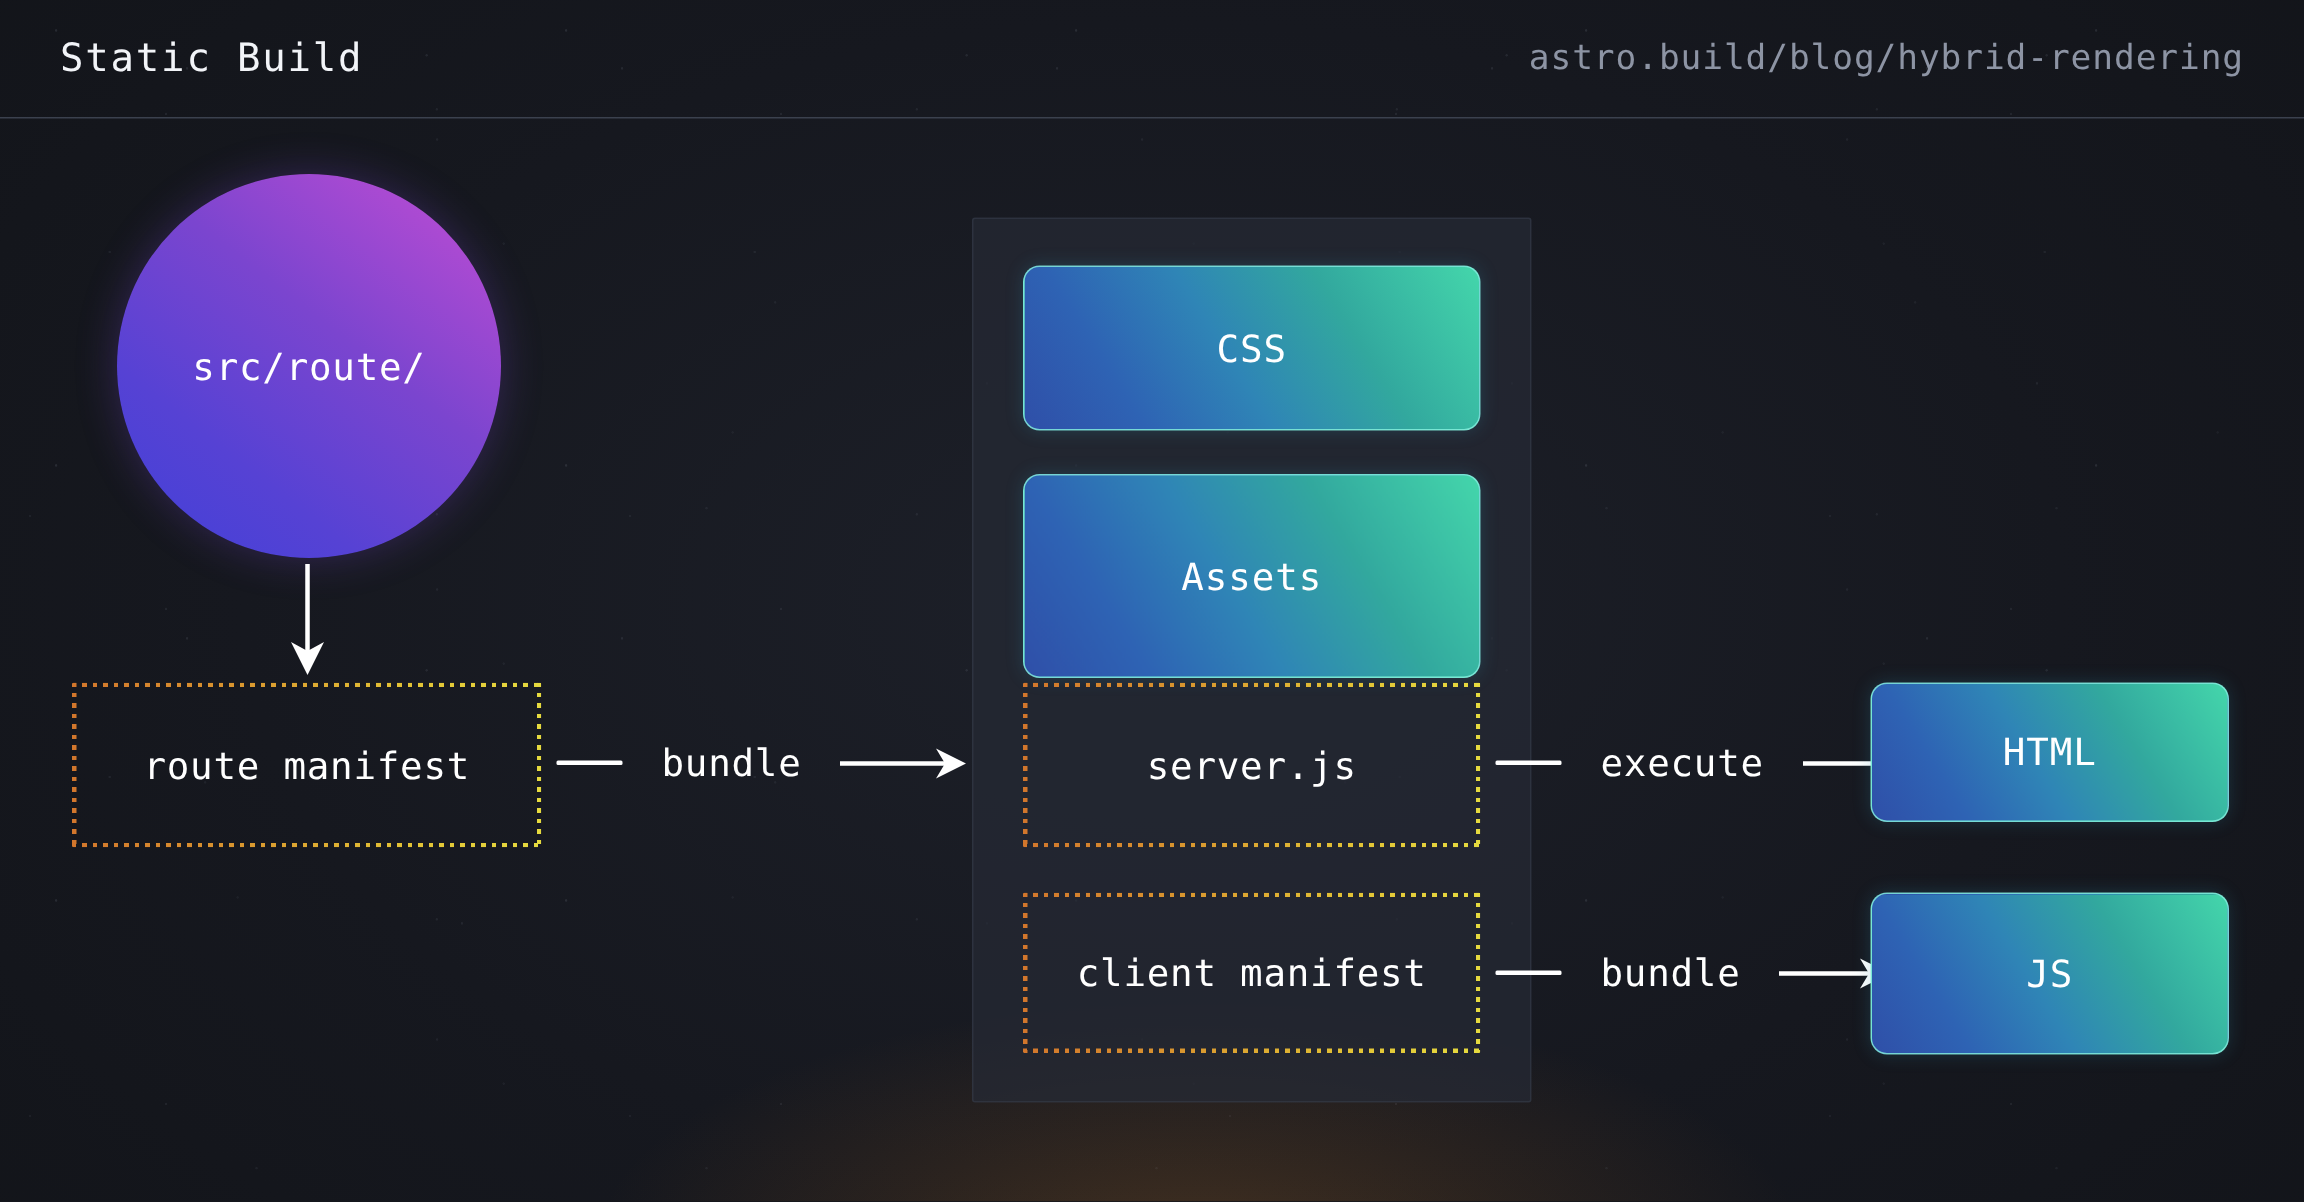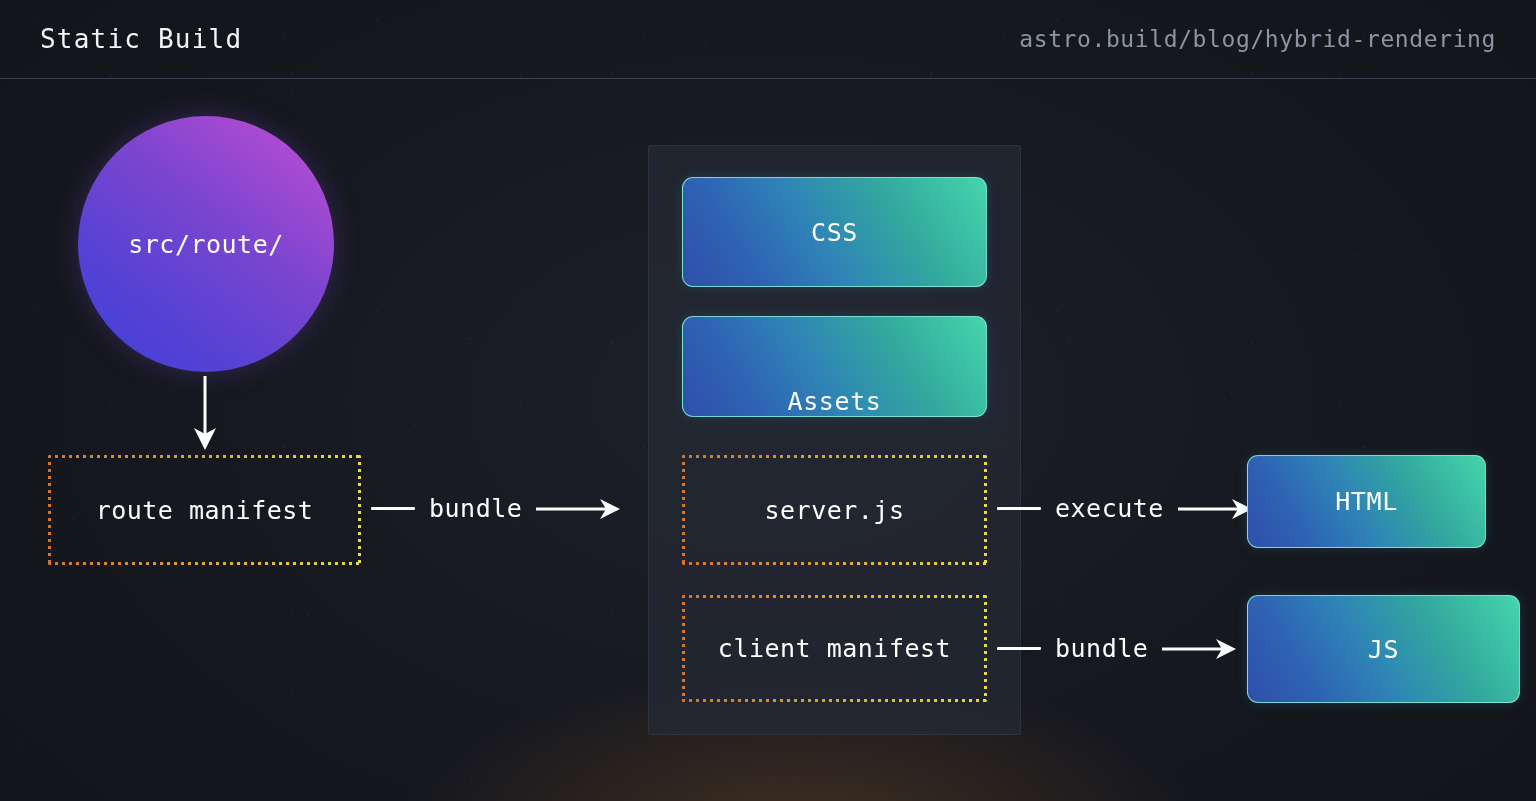--- a/index.html
+++ b/index.html
@@ -153,30 +153,30 @@
     border-radius: 11px;
     box-shadow: 0 0 12px rgba(50,150,180,0.22);
   }
   .grad-box .label {
     color: #ffffff;
     font-size: 25px;
     letter-spacing: 0.6px;
   }
 
   #box-css    { left: 682px;  top: 177px; width: 305px; height: 110px; }
-  #box-assets { left: 682px;  top: 316px; width: 305px; height: 101px; align-items: flex-end; }
+  #box-assets { left: 682px;  top: 316px; width: 305px; height: 136px; }
   #box-html   { left: 1247px; top: 455px; width: 239px; height: 93px; }
-  #box-js     { left: 1247px; top: 595px; width: 273px; height: 108px; }
+  #box-js     { left: 1247px; top: 595px; width: 239px; height: 108px; }
 
   
   .arrow-row {
     position: absolute;
     display: flex;
     align-items: center;
-    gap: 0px;
+    gap: 12px;
   }
   .arrow-row .stub {
     width: 44px; height: 3px;
     background: #ffffff;
     border-radius: 1px;
   }
   .arrow-row .arrow-label {
     color: #ffffff;
     font-size: 25px;
     letter-spacing: 0.5px;

